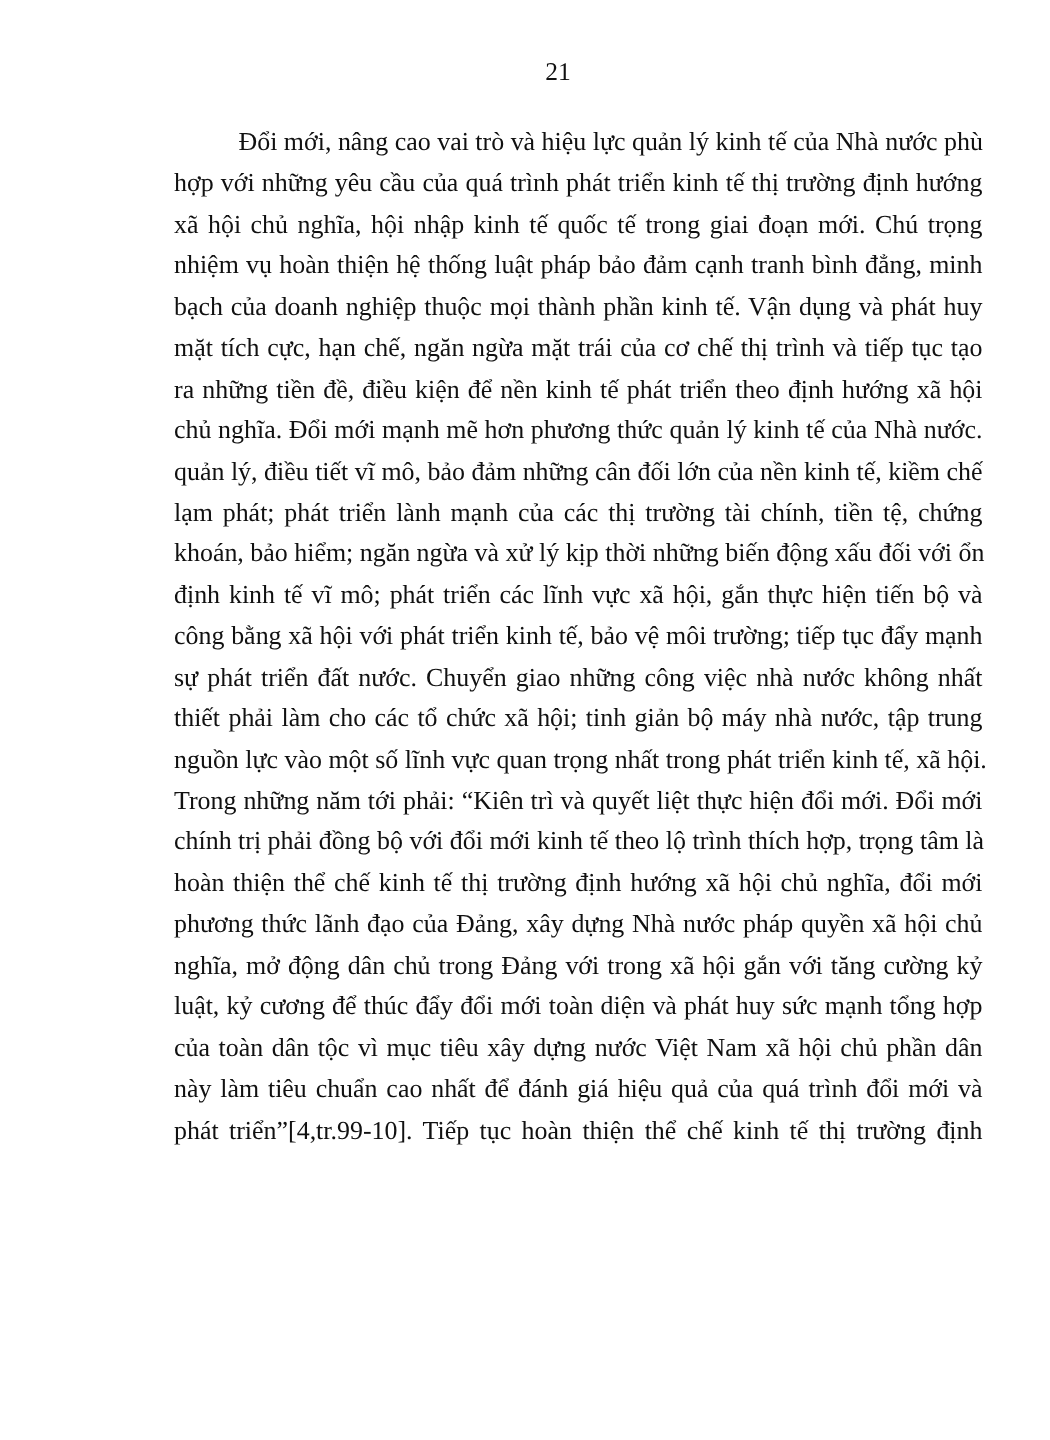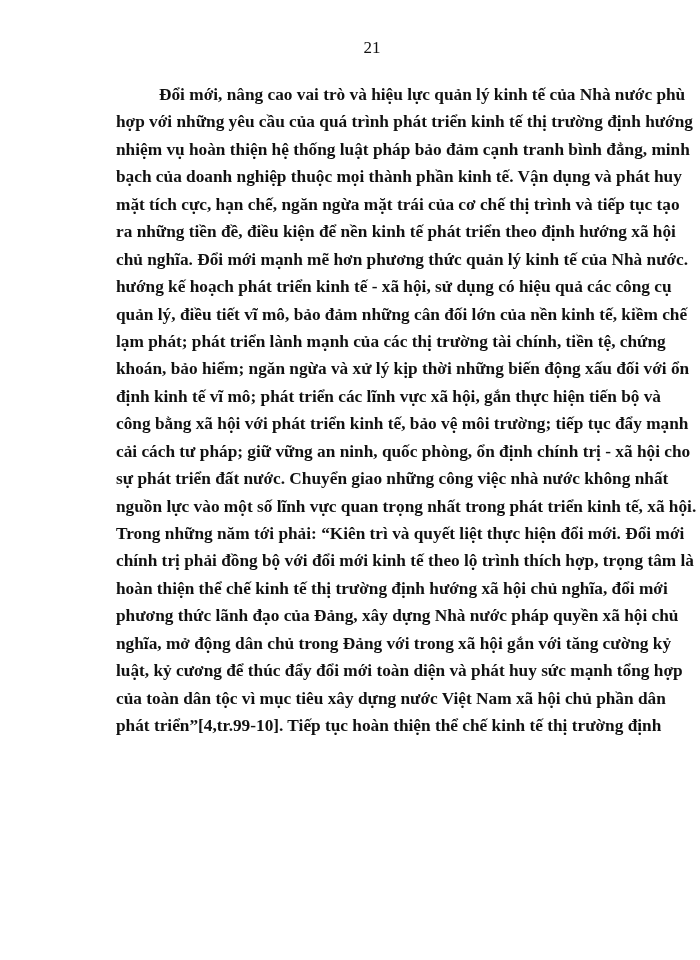--- a/index.html
+++ b/index.html
@@ -24,56 +24,56 @@
       font-size: 17px;
       line-height: 20px;
     }
     .body-text {
       position: absolute;
       top: 81px;
       left: 116px;
       width: 539px;
       font-size: 17.3px;
       line-height: 27.45px;
-      font-weight: bold;
     }
     .line {
       display: block;
       white-space: nowrap;
       text-align: justify;
       text-align-last: justify;
       height: 27.45px;
     }
     .line.indent {
       padding-left: 43px;
     }
   </style>
 </head>
 <body>
 
 <div class="page-number">21</div>
 
 <div class="body-text">
   <span class="line indent">Đổi mới, nâng cao vai trò và hiệu lực quản lý kinh tế của Nhà nước phù</span>
   <span class="line">hợp với những yêu cầu của quá trình phát triển kinh tế thị trường định hướng</span>
+  <span class="line">xã hội chủ nghĩa, hội nhập kinh tế quốc tế trong giai đoạn mới. Chú trọng</span>
   <span class="line">nhiệm vụ hoàn thiện hệ thống luật pháp bảo đảm cạnh tranh bình đẳng, minh</span>
   <span class="line">bạch của doanh nghiệp thuộc mọi thành phần kinh tế. Vận dụng và phát huy</span>
   <span class="line">mặt tích cực, hạn chế, ngăn ngừa mặt trái của cơ chế thị trình và tiếp tục tạo</span>
   <span class="line">ra những tiền đề, điều kiện để nền kinh tế phát triển theo định hướng xã hội</span>
   <span class="line">chủ nghĩa. Đổi mới mạnh mẽ hơn phương thức quản lý kinh tế của Nhà nước.</span>
-  <span class="line">hướng kế hoạch phát triển kinh tế - xã hội, sử dụng có hiệu quả các công cụ</span>
   <span class="line">quản lý, điều tiết vĩ mô, bảo đảm những cân đối lớn của nền kinh tế, kiềm chế</span>
   <span class="line">lạm phát; phát triển lành mạnh của các thị trường tài chính, tiền tệ, chứng</span>
   <span class="line">khoán, bảo hiểm; ngăn ngừa và xử lý kịp thời những biến động xấu đối với ổn</span>
   <span class="line">định kinh tế vĩ mô; phát triển các lĩnh vực xã hội, gắn thực hiện tiến bộ và</span>
   <span class="line">công bằng xã hội với phát triển kinh tế, bảo vệ môi trường; tiếp tục đẩy mạnh</span>
-  <span class="line">cải cách tư pháp; giữ vững an ninh, quốc phòng, ổn định chính trị - xã hội cho</span>
   <span class="line">sự phát triển đất nước. Chuyển giao những công việc nhà nước không nhất</span>
+  <span class="line">thiết phải làm cho các tổ chức xã hội; tinh giản bộ máy nhà nước, tập trung</span>
   <span class="line">nguồn lực vào một số lĩnh vực quan trọng nhất trong phát triển kinh tế, xã hội.</span>
   <span class="line">Trong những năm tới phải: “Kiên trì và quyết liệt thực hiện đổi mới. Đổi mới</span>
   <span class="line">chính trị phải đồng bộ với đổi mới kinh tế theo lộ trình thích hợp, trọng tâm là</span>
   <span class="line">hoàn thiện thể chế kinh tế thị trường định hướng xã hội chủ nghĩa, đổi mới</span>
   <span class="line">phương thức lãnh đạo của Đảng, xây dựng Nhà nước pháp quyền xã hội chủ</span>
   <span class="line">nghĩa, mở động dân chủ trong Đảng với trong xã hội gắn với tăng cường kỷ</span>
   <span class="line">luật, kỷ cương để thúc đẩy đổi mới toàn diện và phát huy sức mạnh tổng hợp</span>
   <span class="line">của toàn dân tộc vì mục tiêu xây dựng nước Việt Nam xã hội chủ phần dân</span>
+  <span class="line">này làm tiêu chuẩn cao nhất để đánh giá hiệu quả của quá trình đổi mới và</span>
   <span class="line">phát triển”[4,tr.99-10]. Tiếp tục hoàn thiện thể chế kinh tế thị trường định</span>
 </div>
 
 </body></html>

